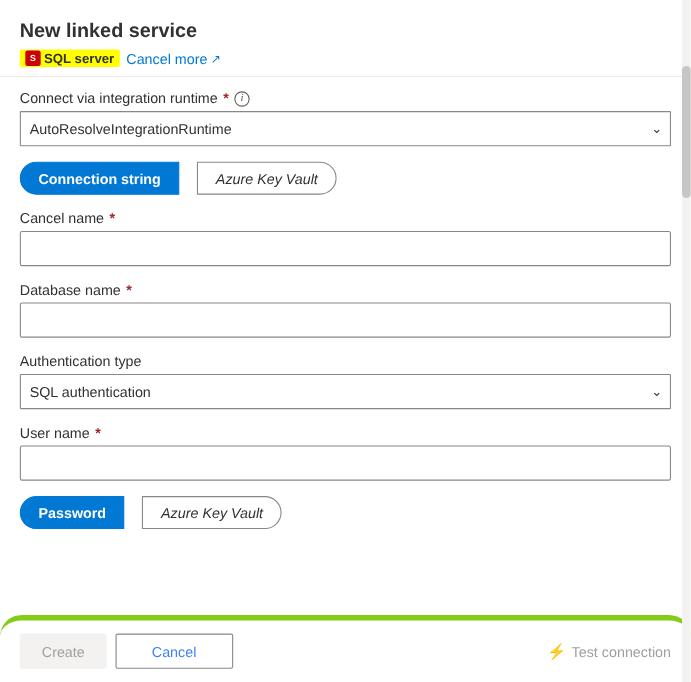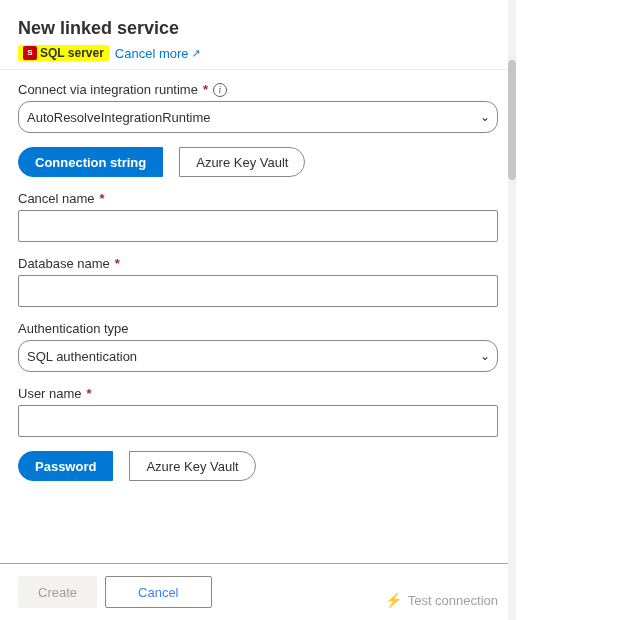--- a/index.html
+++ b/index.html
@@ -7,21 +7,21 @@
       font-family: 'Segoe UI', Tahoma, Geneva, Verdana, sans-serif;
       font-size: 13px;
       background: #fff;
       color: #323130;
       width: 628px;
       height: 620px;
       overflow: hidden;
       position: relative;
     }
     .panel {
-      width: 516px;
+      width: 628px;
       height: 620px;
       background: #fff;
       display: flex;
       flex-direction: column;
       position: relative;
     }
     .header {
       padding: 18px 18px 8px 18px;
       border-bottom: 1px solid #edebe9;
       flex-shrink: 0;
@@ -136,21 +136,21 @@
       outline: none;
     }
     .select-wrapper {
       position: relative;
       width: 100%;
     }
     .select-input {
       width: 100%;
       height: 32px;
       border: 1px solid #8a8886;
-      border-radius: 12px;
+      border-radius: 1px;
       padding: 0 30px 0 8px;
       font-size: 13px;
       color: #323130;
       background: #fff;
       appearance: none;
       -webkit-appearance: none;
       outline: none;
       cursor: pointer;
     }
     .chevron-down {
@@ -186,29 +186,31 @@
     }
     .toggle-btn.inactive {
       background: #fff;
       color: #323130;
       border-color: #8a8886;
       border-left: none;
       border-radius: 0 15px 15px 0;
     }
     .toggle-btn.active + .toggle-btn.inactive {
       border-left: 1px solid #8a8886;
+      font-style: italic;
     }
     .footer {
       padding: 12px 18px;
-      border-top: 1px solid #84cc16;
-      display: flex;
-      align-items: flex-end;
+      border-top: 5px solid #84cc16;
+      display: flex;
+      align-items: center;
       justify-content: space-between;
       flex-shrink: 0;
       background: #fff;
+      border-radius: 20px;
     }
     .footer-left {
       display: flex;
       gap: 8px;
     }
     .btn-primary {
       height: 32px;
       padding: 0 20px;
       background: #0078d4;
       color: #fff;

